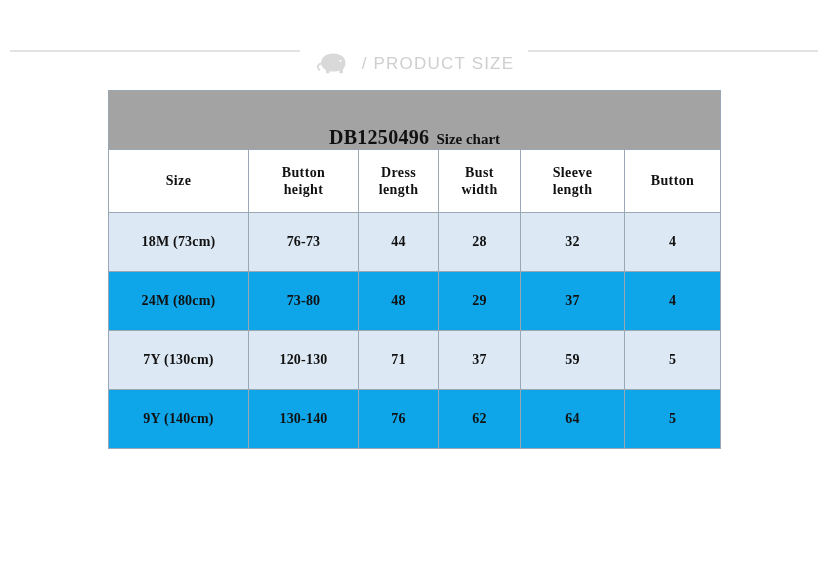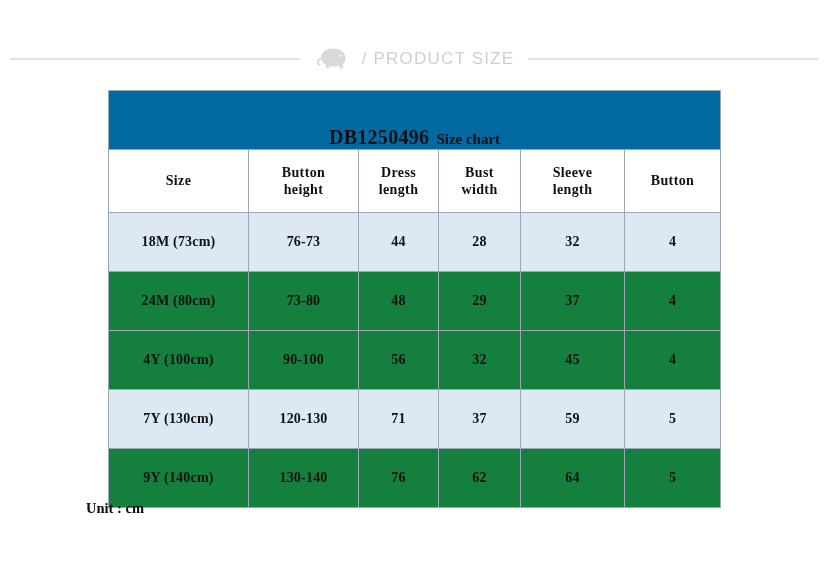--- a/index.html
+++ b/index.html
@@ -16,26 +16,26 @@
   }
   .page {
     position: relative;
     width: 828px;
     height: 563px;
   }
 
   
   .header {
     position: absolute;
-    top: 38px;
+    top: 50px;
     left: 0;
     width: 828px;
     height: 42px;
     display: flex;
-    align-items: center;
+    align-items: flex-start;
     justify-content: center;
     gap: 0;
   }
   .header-rule {
     height: 2px;
     background: #e3e3e3;
     flex: 0 0 auto;
   }
   .header-rule.left { width: 290px; margin-right: 14px; }
   .header-rule.right { width: 290px; margin-left: 14px; }
@@ -69,21 +69,21 @@
     width: 612px;
     table-layout: fixed;
   }
   table.size-chart td, table.size-chart th {
     border: 1px solid #9aa8b5;
     text-align: center;
     vertical-align: middle;
     font-family: "Liberation Serif", serif;
   }
   .title-row td {
-    background: #0369a1;
+    background: #a3a3a3;
     height: 38px;
     border-bottom: 1px solid #9aa8b5;
     padding: 0;
   }
   .title-inner {
     display: flex;
     align-items: baseline;
     justify-content: center;
     gap: 7px;
   }
@@ -109,21 +109,21 @@
     letter-spacing: 0.4px;
   }
   tbody td {
     height: 38px;
     font-size: 14px;
     font-weight: bold;
     padding: 10px 4px;
     letter-spacing: 0.2px;
   }
   tbody tr.tint td { background: #dce8f4; }
-  tbody tr.plain td { background: #15803d; }
+  tbody tr.plain td { background: #0ea5e9; }
 
   .col-size { width: 140px; }
   .col-advise { width: 110px; }
   .col-dress { width: 80px; }
   .col-bust { width: 82px; }
   .col-sleeve { width: 104px; }
   .col-button { width: 96px; }
 
   
   .notes {
@@ -215,28 +215,20 @@
           <td>4</td>
         </tr>
         <tr class="plain">
           <td>24M (80cm)</td>
           <td>73-80</td>
           <td>48</td>
           <td>29</td>
           <td>37</td>
           <td>4</td>
         </tr>
-        <tr class="plain">
-          <td>4Y (100cm)</td>
-          <td>90-100</td>
-          <td>56</td>
-          <td>32</td>
-          <td>45</td>
-          <td>4</td>
-        </tr>
         <tr class="tint">
           <td>7Y (130cm)</td>
           <td>120-130</td>
           <td>71</td>
           <td>37</td>
           <td>59</td>
           <td>5</td>
         </tr>
         <tr class="plain">
           <td>9Y (140cm)</td>
@@ -244,16 +236,15 @@
           <td>76</td>
           <td>62</td>
           <td>64</td>
           <td>5</td>
         </tr>
       </tbody>
     </table>
   </div>
 
   <div class="notes">
-    <div>Unit : cm</div>
   </div>
 
 </div>
 
 </body></html>

